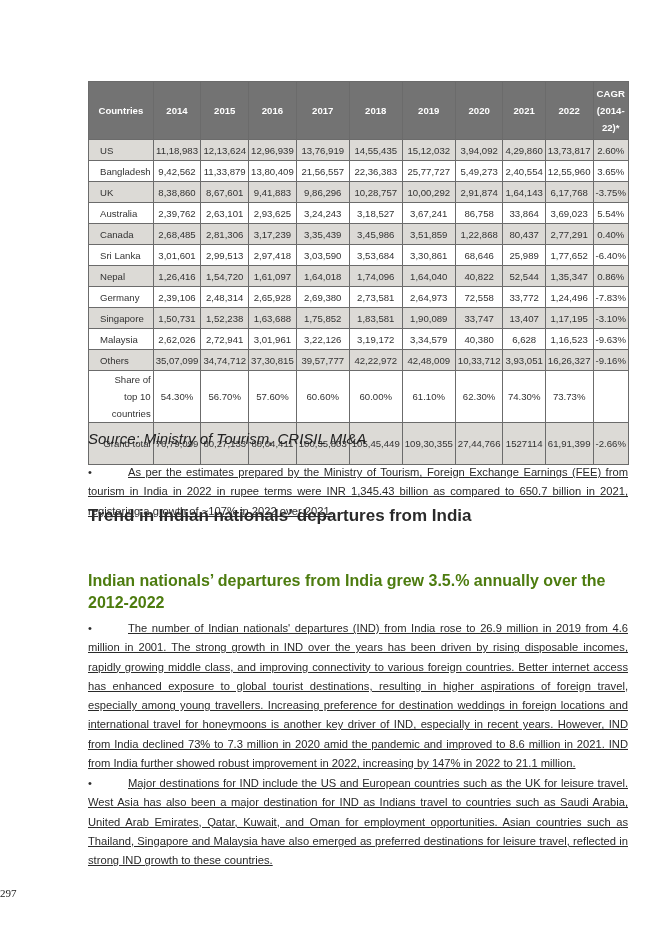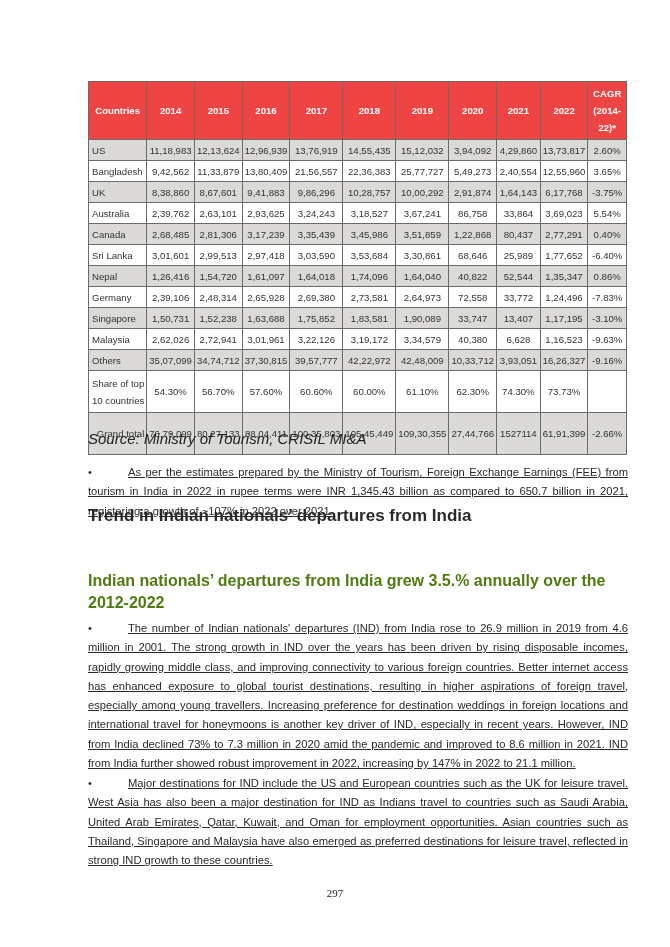--- a/index.html
+++ b/index.html
@@ -4,39 +4,39 @@
 <style>
   html, body { margin: 0; padding: 0; background: #ffffff; }
   body { width: 670px; height: 947px; position: relative; overflow: hidden;
          font-family: "Liberation Sans", sans-serif; color: #222; }
   .page { position: absolute; left: 0; top: 0; width: 670px; height: 947px; }
 
   table.data { position: absolute; left: 88px; top: 81px; width: 539px;
                border-collapse: collapse; font-size: 9.6px; color: #333; }
   table.data th, table.data td { border: 1px solid #6b6b6b; text-align: center;
                padding: 0 2px; white-space: nowrap; }
-  table.data th { background: #ef4444; color: #ffffff; font-weight: bold; height: 57px; font-size: 9.6px; }
+  table.data th { background: #737373; color: #ffffff; font-weight: bold; height: 57px; font-size: 9.6px; }
   table.data th.cagr { white-space: normal; line-height: 17px; }
   table.data td { height: 20px; }
-  table.data td.country { text-align: left; padding-left: 3px; }
+  table.data td.country { text-align: left; padding-left: 11px; }
   table.data tr.shade td { background: #dcdad6; }
   table.data tr.plain td { background: #ffffff; }
   table.data tr.tall td { height: 41px; white-space: normal; line-height: 17px; }
   table.data tr.tall td.country { text-align: right; }
   col.c0 { width: 63px; } col.cn { width: 47.5px; } col.cagr { width: 48px; }
 
   .source { position: absolute; left: 88px; top: 430px; font-size: 15px; font-style: italic; color: #222; }
 
   .para { position: absolute; left: 88px; width: 540px; font-size: 11.2px; line-height: 19.3px;
           text-align: justify; color: #2a2a2a; text-decoration: underline; }
   .para .bullet { display: inline-block; width: 40px; text-indent: 0; }
   .h1 { position: absolute; left: 88px; top: 506px; font-size: 17px; font-weight: bold; color: #2a2a2a; }
   .h2 { position: absolute; left: 88px; top: 570px; width: 520px; font-size: 16px; font-weight: bold;
         line-height: 22px; color: #4d7c0f; }
-  .pagenum { position: absolute; left: 0; width: 670px; top: 887px; text-align: center;
+  .pagenum { position: absolute; left: 0; width: 670px; top: 887px; text-align: left;
              font-family: "Liberation Serif", serif; font-size: 11px; color: #222; }
 </style>
 </head>
 <body>
 
 <div class="page">
 
   <table class="data">
     <colgroup>
       <col class="c0">

